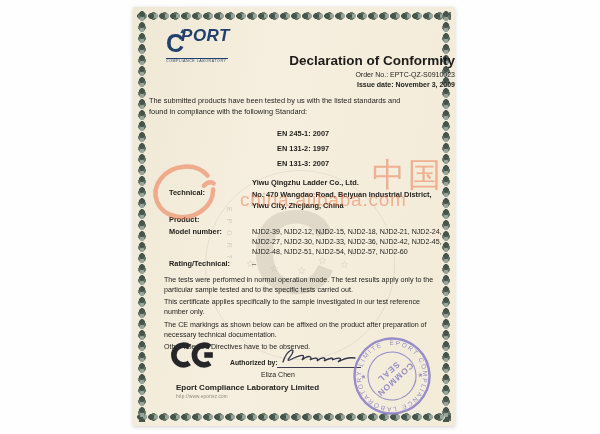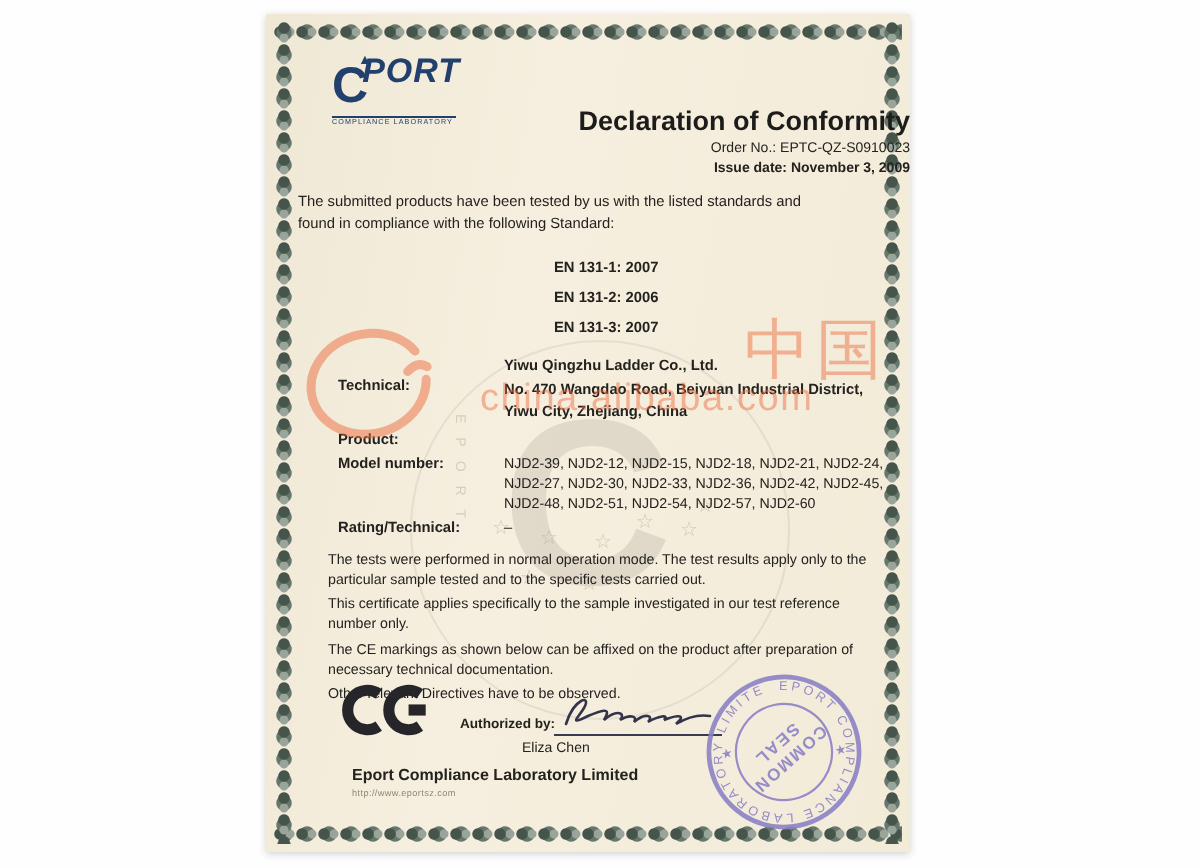--- a/index.html
+++ b/index.html
@@ -113,22 +113,22 @@
       <div class="logo-tag">COMPLIANCE LABORATORY</div>
     </div>
 
     <div class="abs ctr title">Declaration of Conformity</div>
     <div class="abs ctr orderno">Order No.: EPTC-QZ-S0910023</div>
     <div class="abs ctr issue">Issue date: November 3, 2009</div>
 
     <div class="abs intro">The submitted products have been tested by us with the listed standards and found in compliance with the following Standard:</div>
 
     <div class="abs standards">
-      <div>EN 131-1: 2007</div>
-      <div>EN 131-2: 2006</div>
+      <div>EN 245-1: 2007</div>
+      <div>EN 131-2: 1997</div>
       <div>EN 131-3: 2007</div>
     </div>
 
     <div class="abs label" style="left:36px;top:181px">Technical:</div>
     <div class="abs value bold" style="left:119px;top:170px;width:198px;line-height:11.6px">Yiwu Qingzhu Ladder Co., Ltd.
 No. 470 Wangdao Road, Beiyuan Industrial District,
 Yiwu City, Zhejiang, China</div>
 
     <div class="abs label" style="left:36px;top:208px">Product:</div>
 

